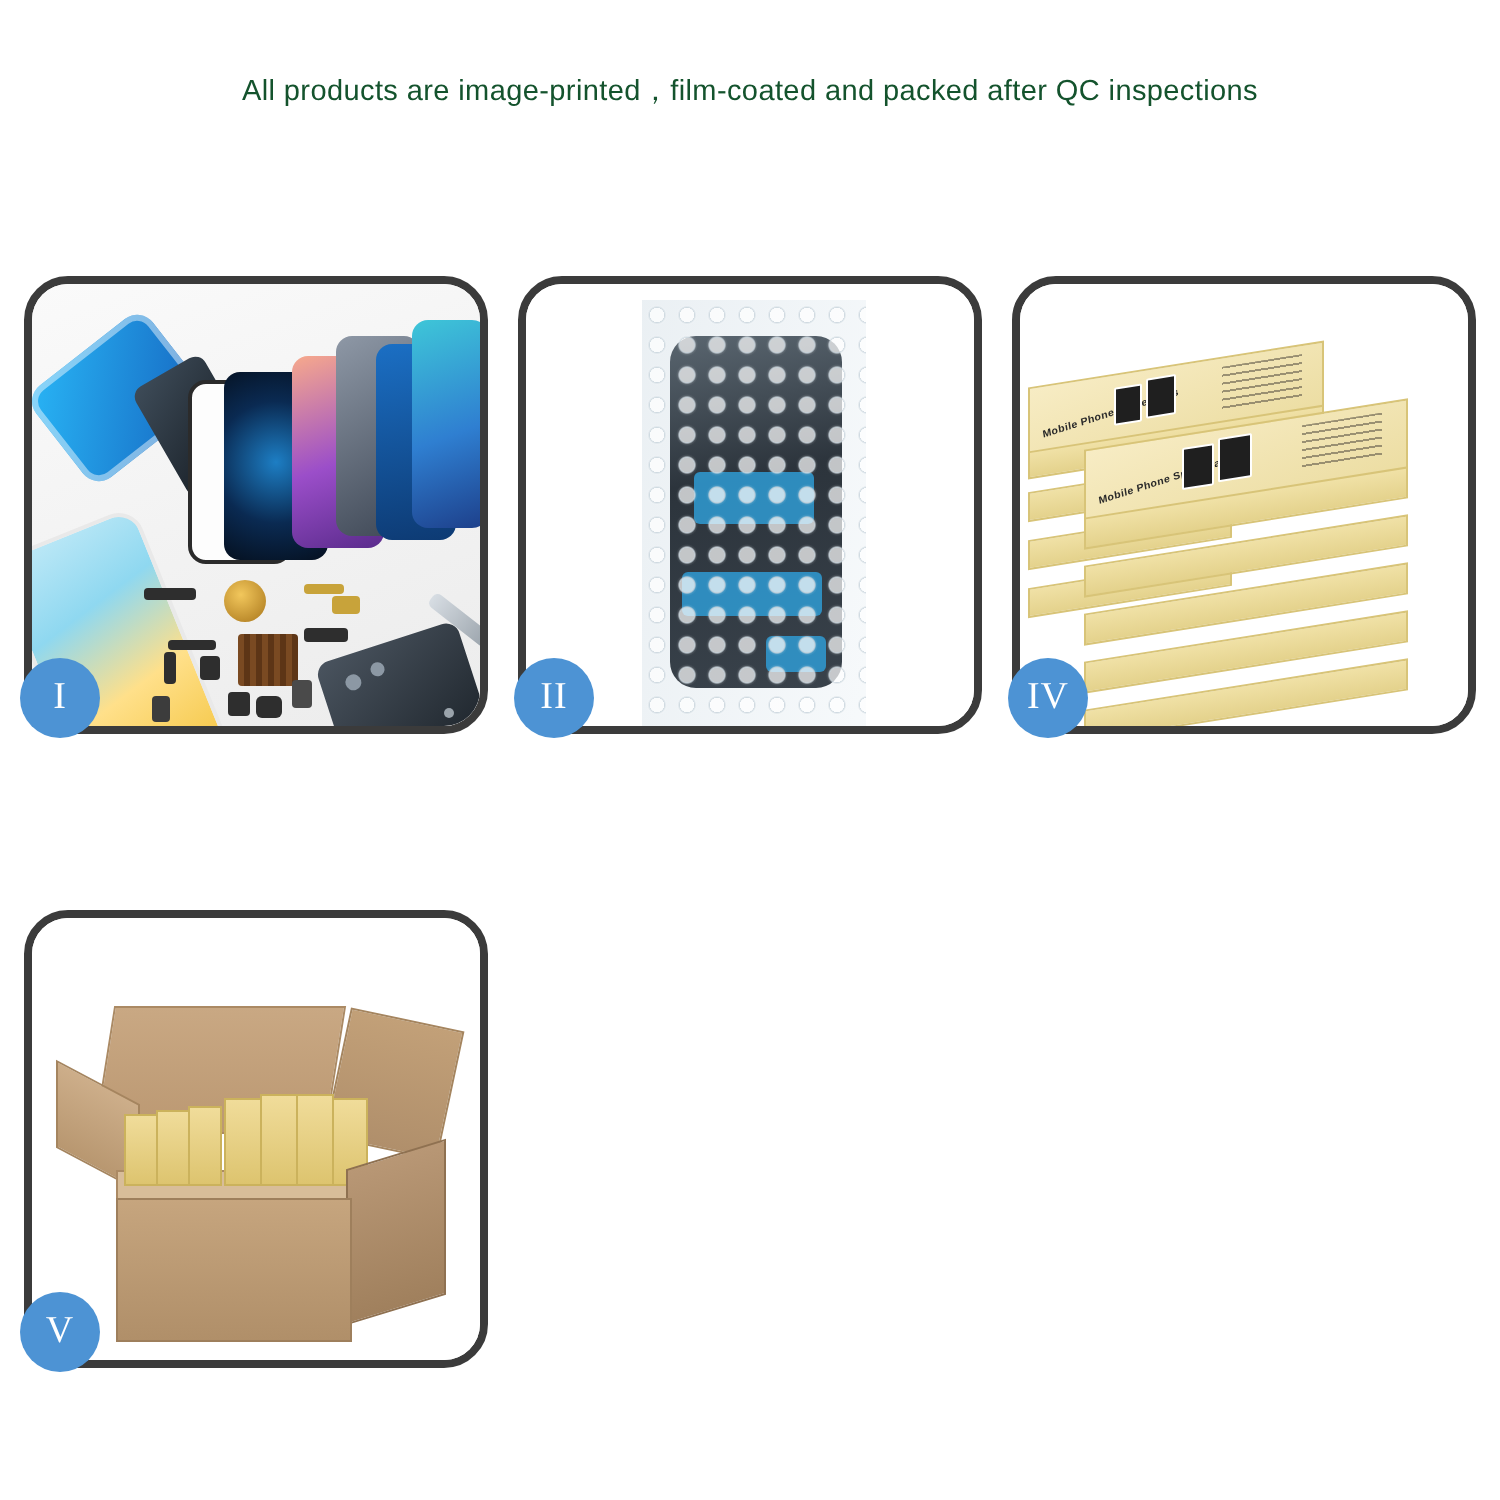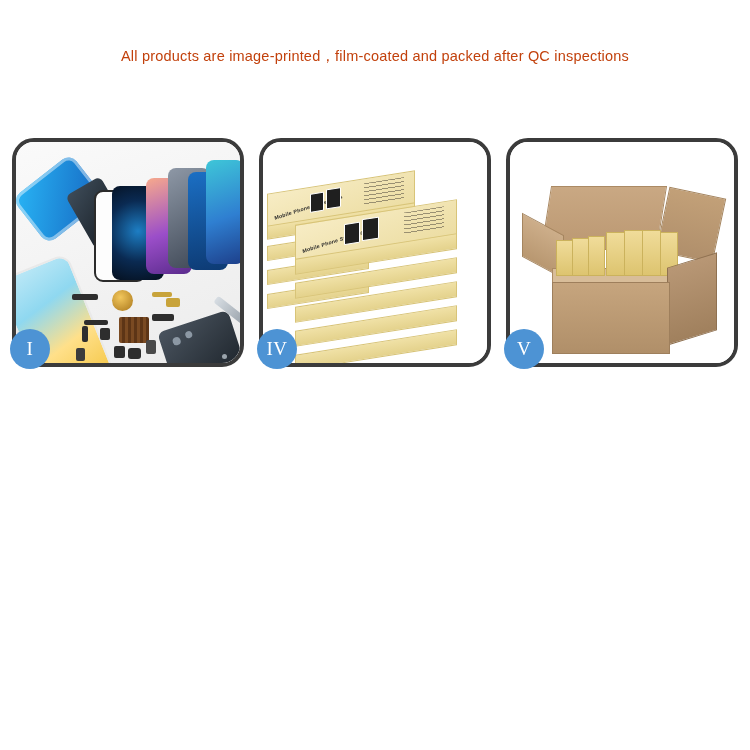--- a/index.html
+++ b/index.html
@@ -11,21 +11,21 @@
   .page{width:750px;height:750px;position:relative;box-sizing:border-box;}
 
   
   .header{text-align:center;padding-top:36px;}
   .title{
     font-size:33px;letter-spacing:1.2px;color:#141414;
     font-weight:400;line-height:1.1;white-space:nowrap;
     font-family:"Liberation Sans",sans-serif;
   }
   .subtitle{
-    font-size:14.5px;color:#c2410c;margin-top:11px;letter-spacing:.2px;
+    font-size:14.5px;color:#14532d;margin-top:0;letter-spacing:.2px;
     white-space:nowrap;font-weight:400;
   }
 
   
   .grid{
     position:absolute;left:12px;top:138px;width:726px;height:556px;
     display:grid;grid-template-columns:repeat(3,232px);
     grid-template-rows:repeat(2,229px);
     column-gap:15px;row-gap:88px;
   }
@@ -221,20 +221,33 @@
           <div class="bh-dot" style="left:12px;top:10px;width:8px;height:8px;"></div>
           <div class="bh-dot" style="left:26px;top:8px;width:7px;height:7px;"></div>
         </div>
         <div class="tool"></div>
         <div class="part" style="left:206px;top:212px;width:5px;height:5px;border-radius:50%;background:#9aa3ab;"></div>
         <div class="part" style="left:214px;top:220px;width:5px;height:5px;border-radius:50%;background:#9aa3ab;"></div>
       </div>
       <div class="badge">I</div>
     </div>
 
+    <div class="panel">
+      <div class="panel-inner p2">
+        <div class="wrapsheet"></div>
+        <div class="innerphone">
+          <div class="bluepatch" style="left:12px;top:68px;width:60px;height:26px;"></div>
+          <div class="bluepatch" style="left:6px;top:118px;width:70px;height:22px;"></div>
+          <div class="bluepatch" style="left:48px;top:150px;width:30px;height:18px;"></div>
+        </div>
+        <div class="bubbles"></div>
+        <div class="bubble-ring"></div>
+      </div>
+      <div class="badge">II</div>
+    </div>
 
 
     <div class="panel">
       <div class="panel-inner p4">
 
         <div class="sbox-top" style="left:4px;top:40px;width:146px;height:34px;transform:skewY(-9deg);">
           <div class="boxlabel" style="left:6px;top:16px;transform:rotate(-9deg);">Mobile Phone Spare Parts</div>
           <div class="scr" style="left:42px;top:6px;width:12px;height:17px;"></div>
           <div class="scr" style="left:58px;top:4px;width:13px;height:18px;"></div>
           <div class="linelist" style="left:96px;top:4px;"></div>

